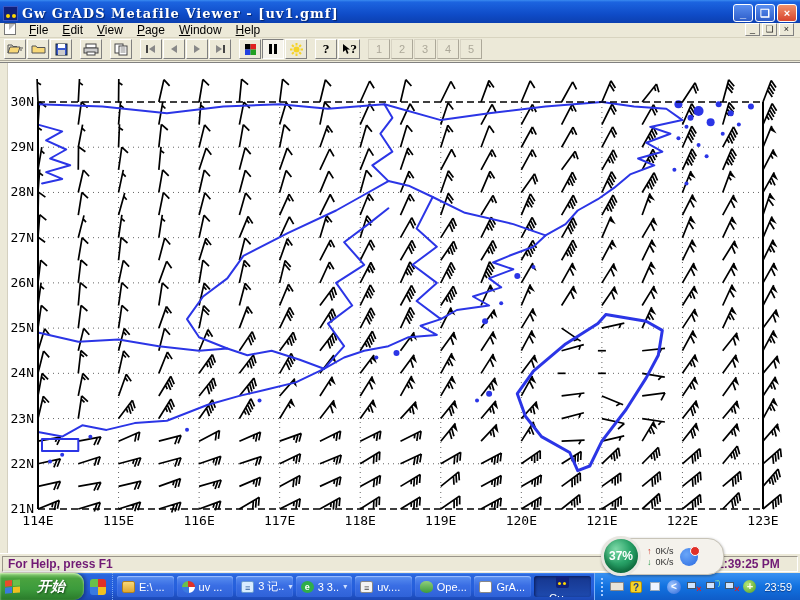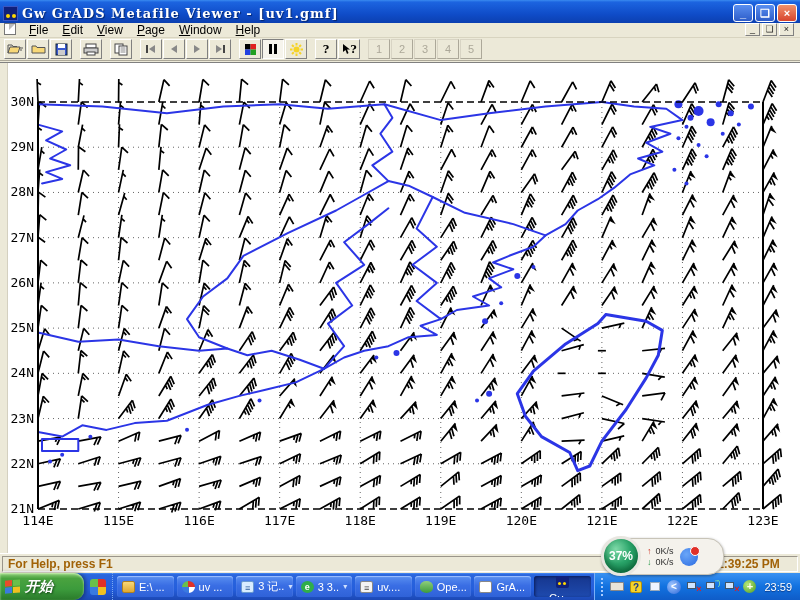--- a/index.html
+++ b/index.html
@@ -50,21 +50,21 @@
   .client { position:absolute; left:0; top:62px; width:800px; height:491px; background:#fff;
     border-top:1px solid #808080; }
   .client-leftstrip { position:absolute; left:0; top:0; width:8px; height:100%; background:#ece9d8;
     border-right:1px solid #d4d0c0; }
   #mapsvg { position:absolute; left:0; top:0; }
 
   
   .statusbar { position:absolute; left:0; bottom:27px; width:800px; height:20px; background:#ece9d8;
     border-top:1px solid #fff; display:flex; align-items:stretch; padding:2px 2px 1px 2px; gap:2px; }
   .pane { border:1px solid; border-color:#9a958a #fff #fff #9a958a; padding:0 5px; font-size:12px;
-    font-weight:bold; color:#a16207; line-height:15px; white-space:nowrap; overflow:hidden; }
+    font-weight:bold; color:#701a75; line-height:15px; white-space:nowrap; overflow:hidden; }
   .pane.help { flex:1 1 auto; }
   .pane.page { width:160px; } .pane.size { width:78px; text-align:right; } .pane.time { width:105px; text-align:center; }
 
   
   .floatwidget { position:absolute; left:602px; top:538px; width:122px; height:37px; background:#f4f2ec;
     border:1px solid #c8c4b8; border-radius:16px; box-shadow:0 1px 3px rgba(0,0,0,.4);
     display:flex; align-items:center; z-index:50; }
   .sphere { width:40px; height:40px; border-radius:50%; margin-left:-2px; margin-top:-2px;
     background:radial-gradient(circle at 35% 30%, #7fd9a8 0%, #2aa56a 45%, #0d7a45 100%);
     border:3px solid #e8e6e0; color:#fff; font-weight:bold; font-size:12px; display:flex;
@@ -74,21 +74,21 @@
   .rate .arrow-up { color:#d03a2a; font-weight:bold; } .rate .arrow-dn { color:#2a9a4a; font-weight:bold; }
   .widget-logo { width:18px; height:18px; border-radius:50%; background:radial-gradient(circle at 35% 35%,#6aa6f8,#2a6ae0);
     margin-left:6px; position:relative; flex:0 0 auto; }
   .widget-logo::after { content:""; position:absolute; right:-2px; top:-2px; width:8px; height:8px;
     border-radius:50%; background:#e03028; border:1px solid #fff; }
 
   
   .taskbar { position:absolute; left:0; bottom:0; width:800px; height:27px;
     background:linear-gradient(180deg,#4a8ef5 0%,#2a66dd 6%,#245edc 60%,#1c48b4 100%); display:flex; align-items:stretch; }
   .startbtn { width:84px; background:linear-gradient(180deg,#8fce7a 0%,#4aa33f 20%,#3c9b3c 60%,#2a7a2a 100%);
-    border-radius:0 10px 10px 0; display:flex; align-items:center; padding-left:5px; gap:4px;
+    border-radius:0 10px 10px 0; display:flex; align-items:center; padding-left:5px; gap:16px;
     box-shadow:inset 0 1px 2px #c8f0b0, 2px 0 4px rgba(0,0,0,.4); }
   .winlogo { width:16px; height:14px; display:grid; grid-template-columns:7px 7px; grid-template-rows:6px 6px;
     gap:1px; transform:skewY(-5deg); }
   .winlogo i:nth-child(1){background:#e84c2c;} .winlogo i:nth-child(2){background:#6abf4a;}
   .winlogo i:nth-child(3){background:#3a7ae0;} .winlogo i:nth-child(4){background:#f0c020;}
   .start-label { color:#fff; font-weight:bold; font-style:italic; font-size:14px; text-shadow:1px 1px 2px #1a4a1a; }
   .quicklaunch { display:flex; align-items:center; padding:0 6px; gap:4px; border-right:1px dotted #7aa8f0; }
   .ql-icon { width:16px; height:16px; border-radius:3px; background:conic-gradient(#e03028 0 25%,#f0c020 0 50%,#3a7ae0 0 75%,#6abf4a 0 100%); }
   .taskbtns { display:flex; flex:1 1 auto; align-items:center; gap:3px; padding:3px 4px; min-width:0; }
   .taskbtn { flex:1 1 0; min-width:0; height:21px; border-radius:3px; display:flex; align-items:center; gap:4px;

